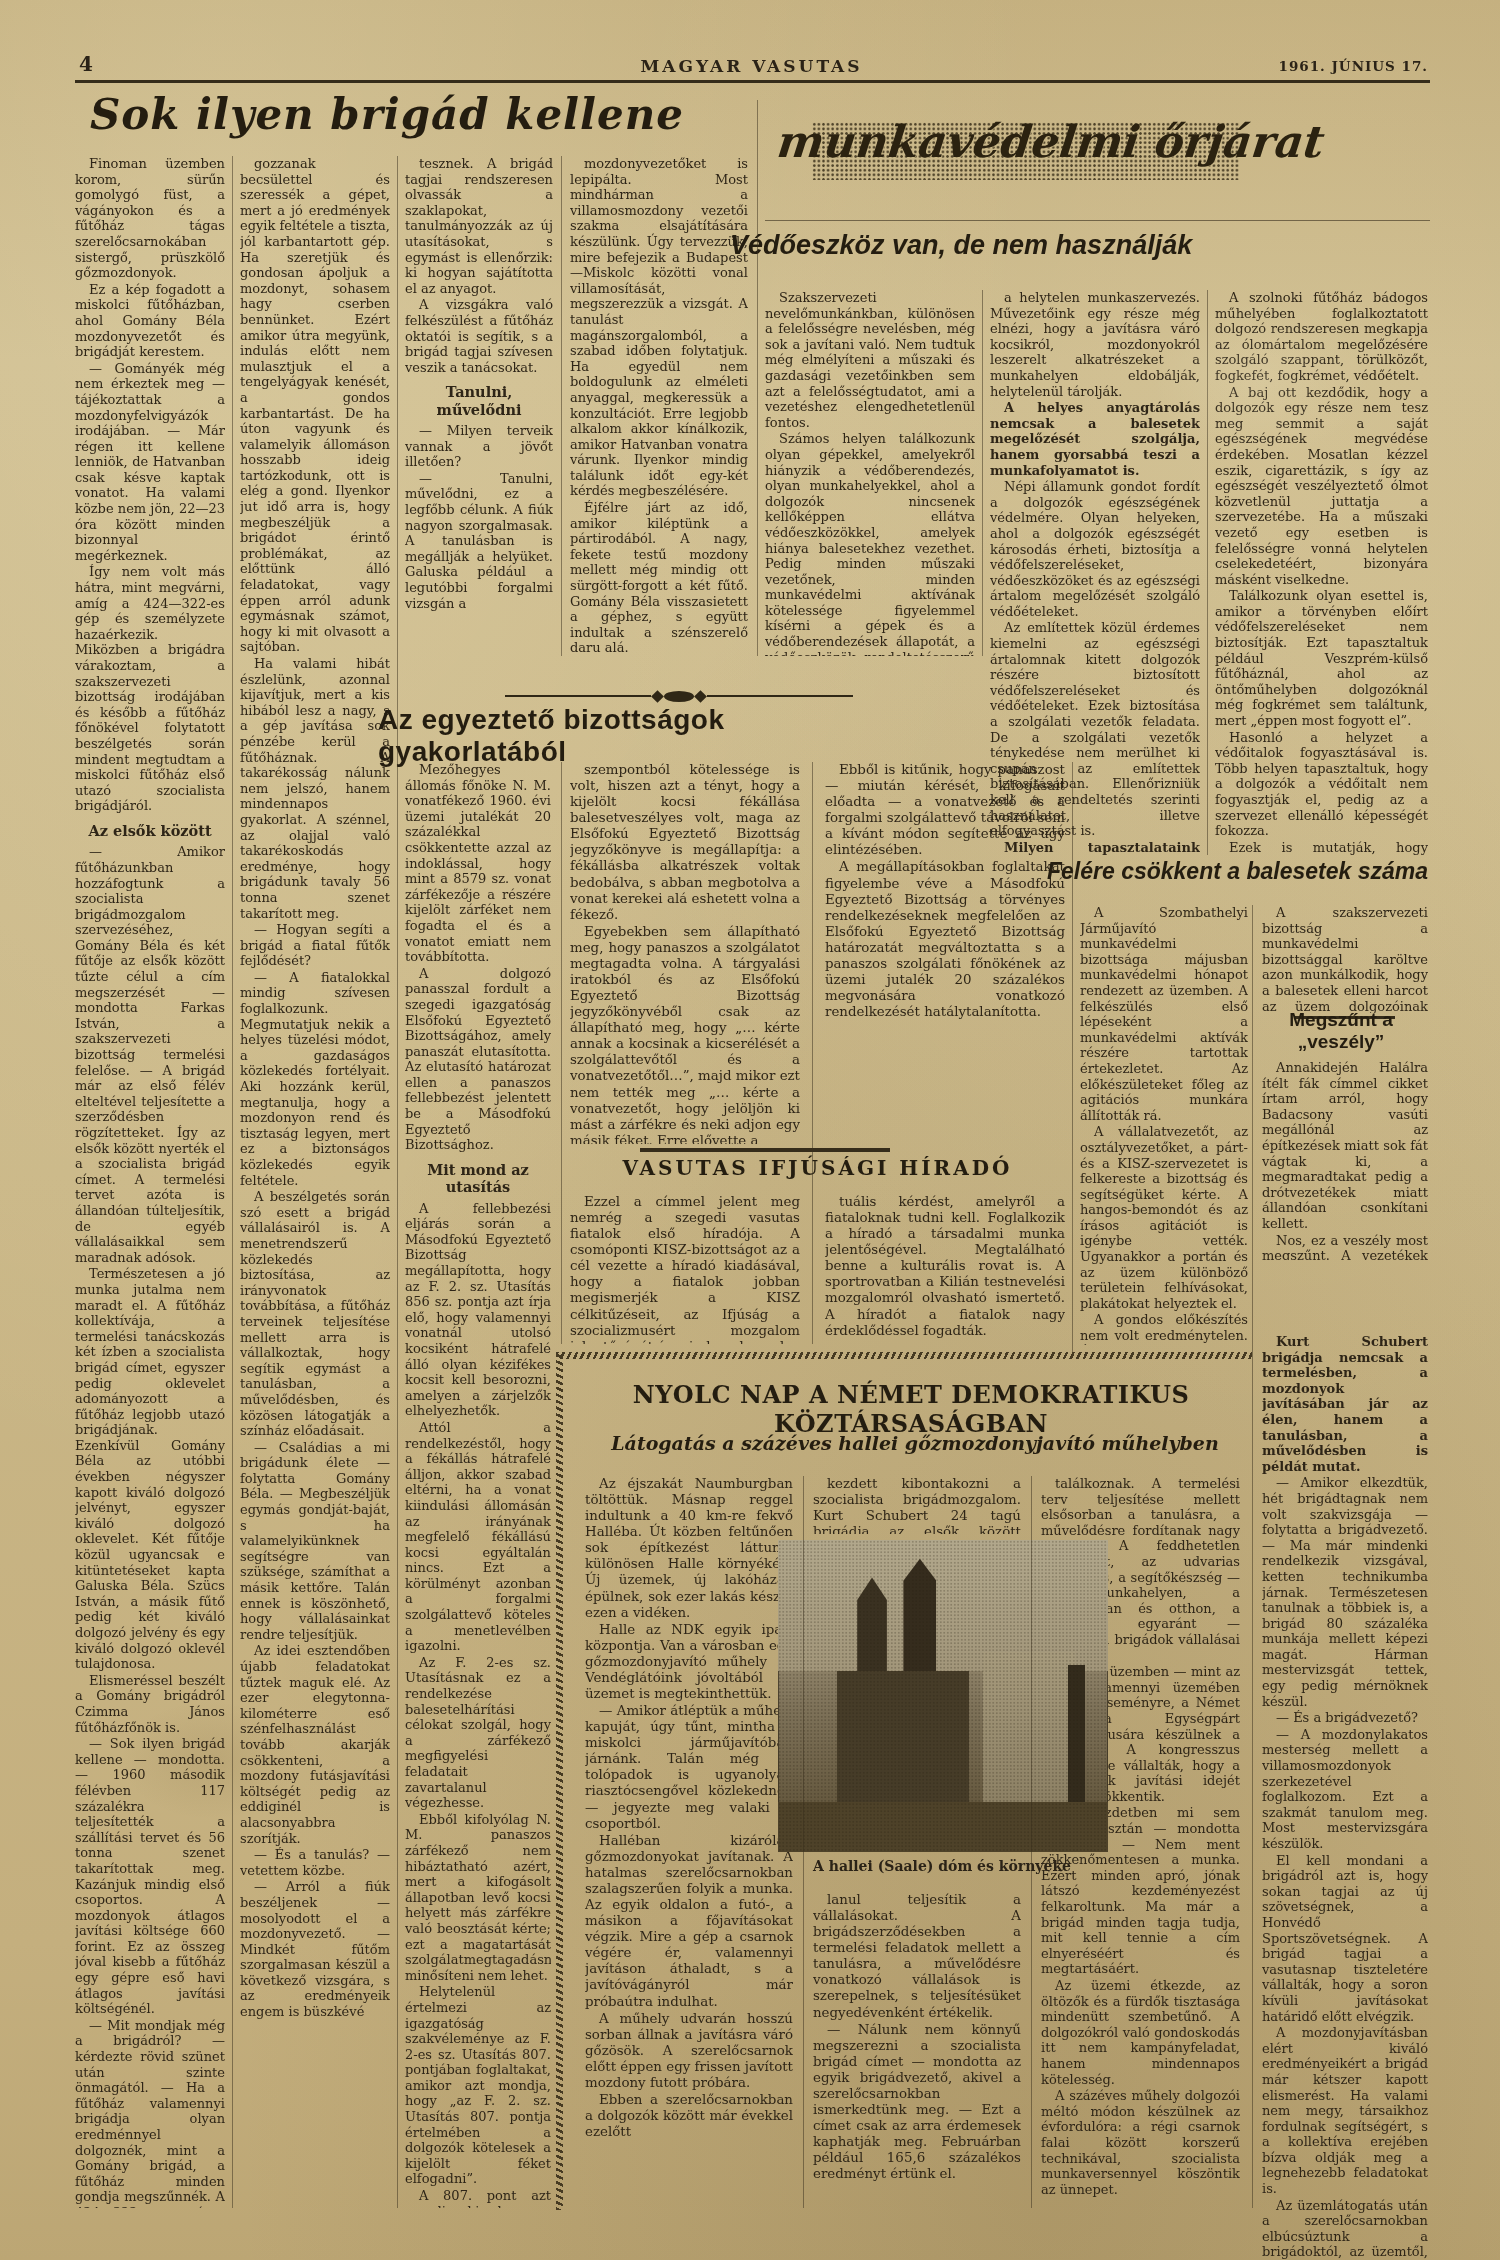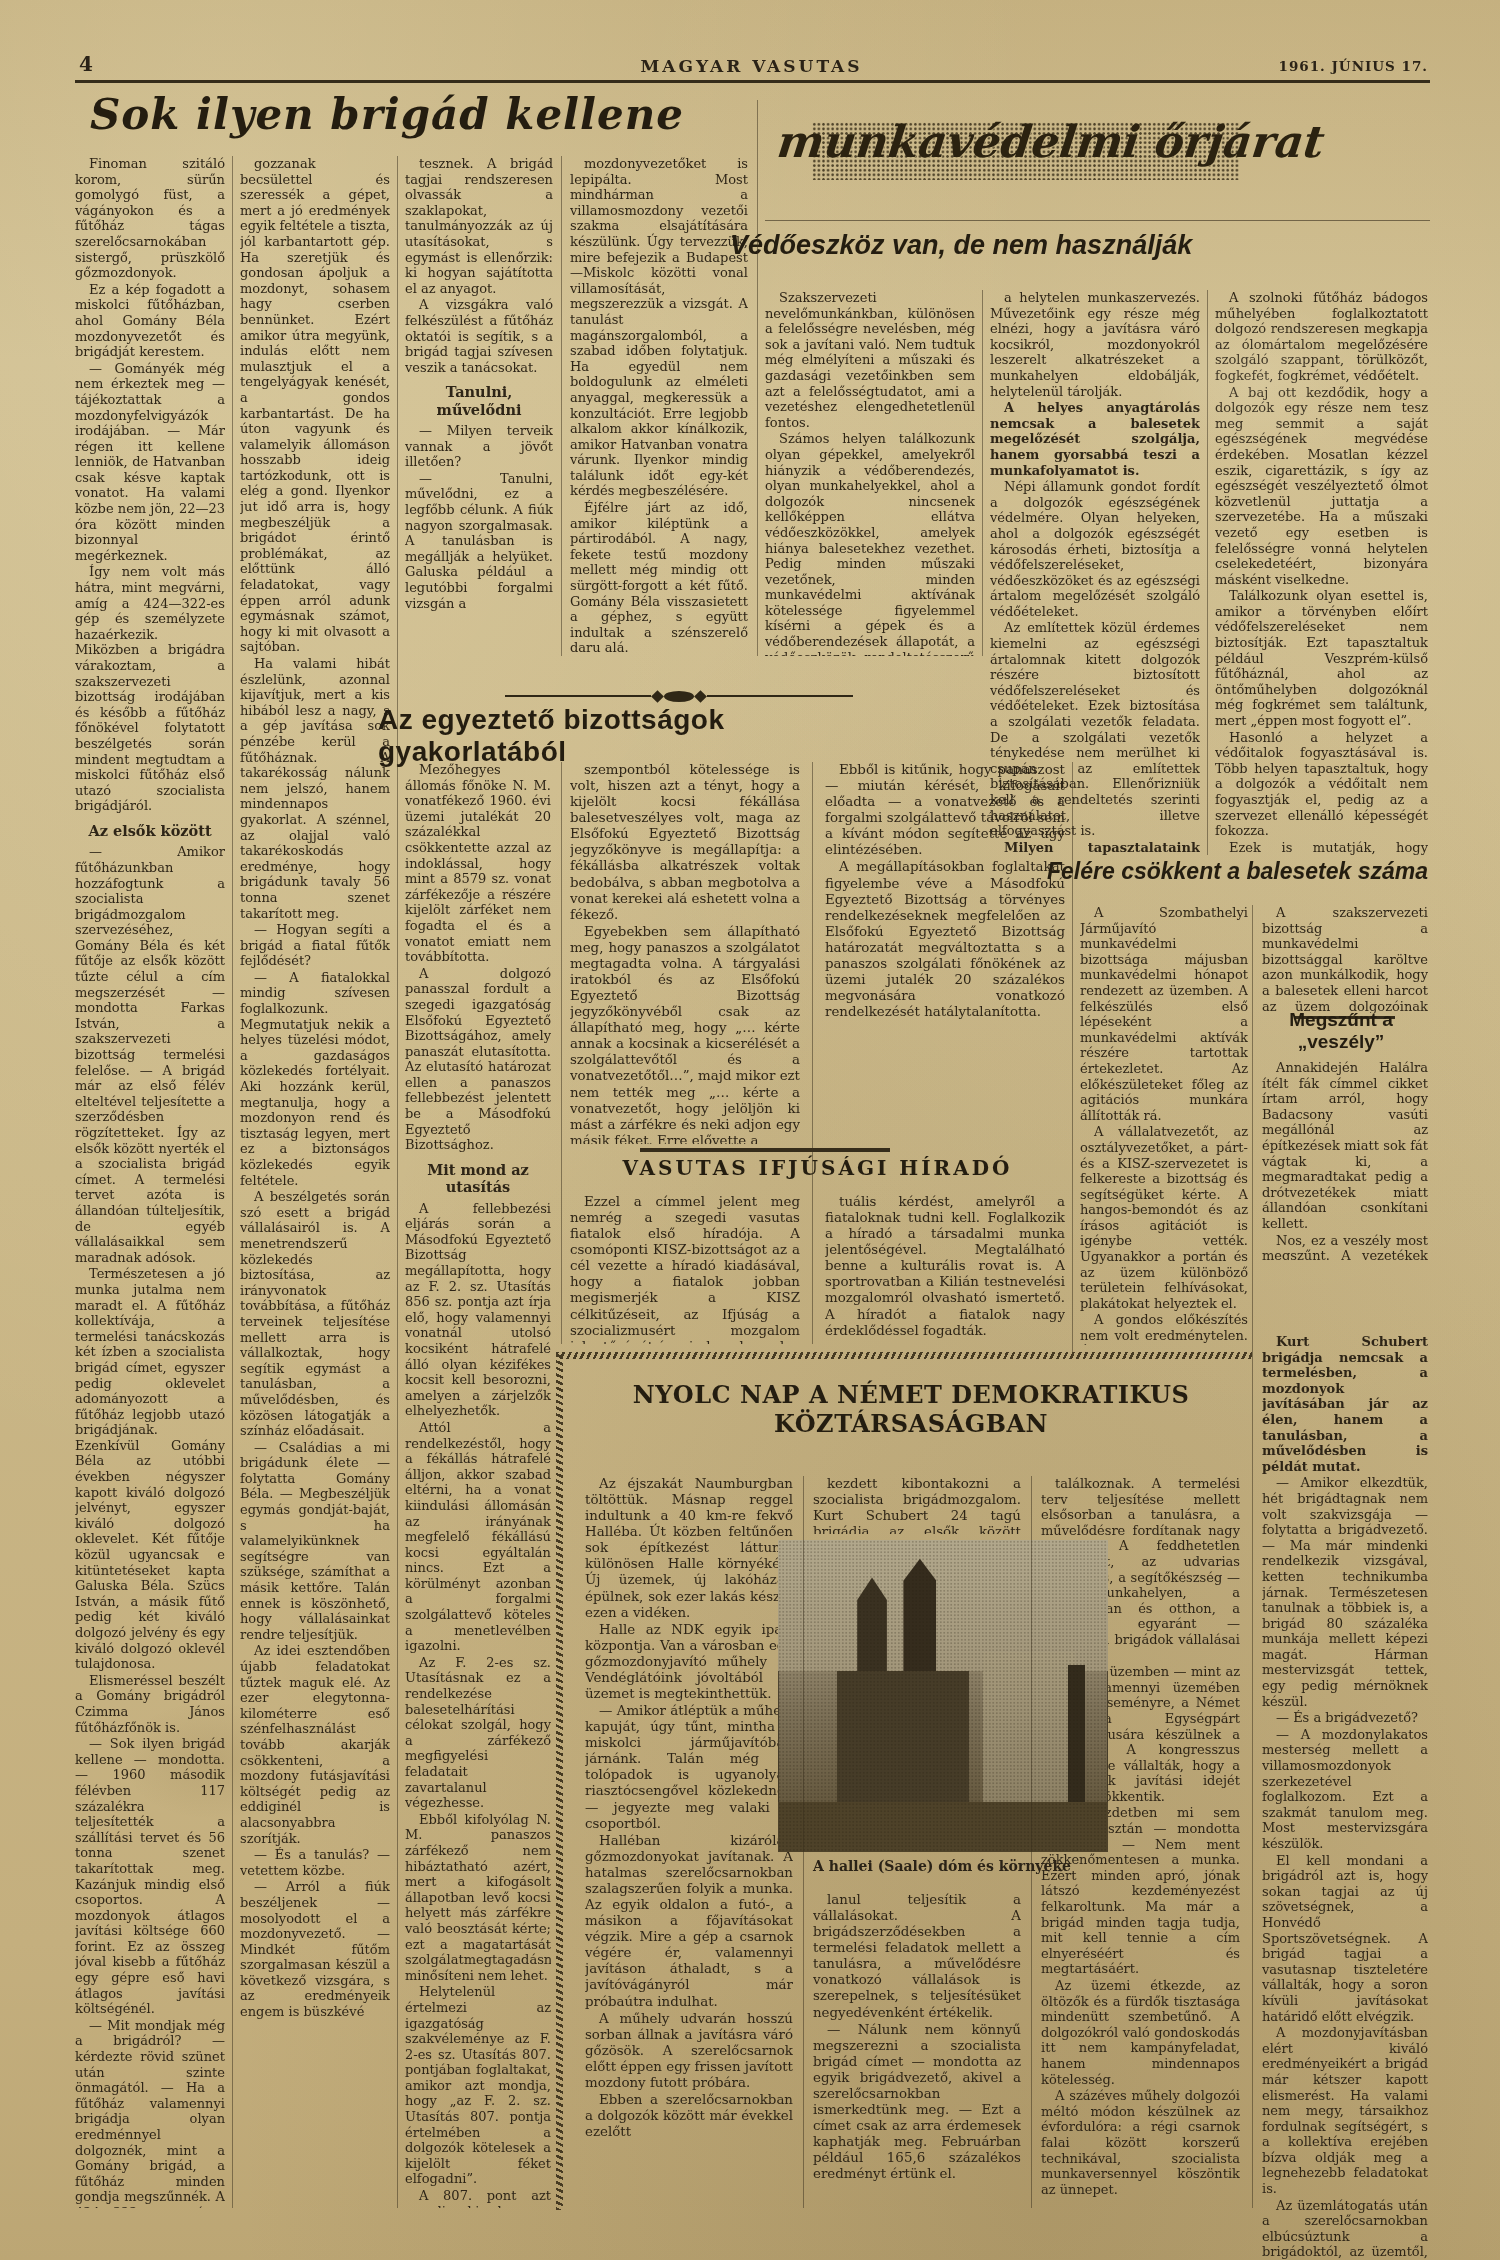--- a/index.html
+++ b/index.html
@@ -57,21 +57,21 @@
 
   <div id="header">
     <div id="pagenum">4</div>
     <div id="masthead">MAGYAR VASUTAS</div>
     <div id="pagedate">1961. JÚNIUS 17.</div>
   </div>
   <div class="hrule" style="left:75px;right:70px;top:80px;height:3px"></div>
 
   <div id="brigad-headline" class="headline-serif">Sok ilyen brigád kellene</div>
   <div class="col" style="left:75px;top:156px;width:150px;height:2052px">
-      <p>Finoman szitáló korom, sürűn gomolygó füst, a vágányokon és a fűtőház tágas szerelőcsarnokában sistergő, prüszkölő gőzmozdonyok.</p>
+      <p>Finoman üzemben korom, sürűn gomolygó füst, a vágányokon és a fűtőház tágas szerelőcsarnokában sistergő, prüszkölő gőzmozdonyok.</p>
       <p>Ez a kép fogadott a miskolci fűtőházban, ahol Gomány Béla mozdonyvezetőt és brigádját kerestem.</p>
       <p>— Gományék még nem érkeztek meg — tájékoztattak a mozdonyfelvigyázók irodájában. — Már régen itt kellene lenniök, de Hatvanban csak késve kaptak vonatot. Ha valami közbe nem jön, 22—23 óra között minden bizonnyal megérkeznek.</p>
       <p>Így nem volt más hátra, mint megvárni, amíg a 424—322-es gép és személyzete hazaérkezik. Miközben a brigádra várakoztam, a szakszervezeti bizottság irodájában és később a fűtőház főnökével folytatott beszélgetés során mindent megtudtam a miskolci fűtőház első utazó szocialista brigádjáról.</p>
       <h4>Az elsők között</h4>
       <p>— Amikor fűtőházunkban hozzáfogtunk a szocialista brigádmozgalom szervezéséhez, Gomány Béla és két fűtője az elsők között tűzte célul a cím megszerzését — mondotta Farkas István, a szakszervezeti bizottság termelési felelőse. — A brigád már az első félév elteltével teljesítette a szerződésben rögzítetteket. Így az elsők között nyerték el a szocialista brigád címet. A termelési tervet azóta is állandóan túlteljesítik, de egyéb vállalásaikkal sem maradnak adósok.</p>
       <p>Természetesen a jó munka jutalma nem maradt el. A fűtőház kollektívája, a termelési tanácskozás két ízben a szocialista brigád címet, egyszer pedig oklevelet adományozott a fűtőház legjobb utazó brigádjának. Ezenkívül Gomány Béla az utóbbi években négyszer kapott kiváló dolgozó jelvényt, egyszer kiváló dolgozó oklevelet. Két fűtője közül ugyancsak e kitüntetéseket kapta Galuska Béla. Szücs István, a másik fűtő pedig két kiváló dolgozó jelvény és egy kiváló dolgozó oklevél tulajdonosa.</p>
       <p>Elismeréssel beszélt a Gomány brigádról Czimma János fűtőházfőnök is.</p>
       <p>— Sok ilyen brigád kellene — mondotta. — 1960 második félévben 117 százalékra teljesítették a szállítási tervet és 56 tonna szenet takarítottak meg. Kazánjuk mindig első csoportos. A mozdonyok átlagos javítási költsége 660 forint. Ez az összeg jóval kisebb a fűtőház egy gépre eső havi átlagos javítási költségénél.</p>
       <p>— Mit mondjak még a brigádról? — kérdezte rövid szünet után szinte önmagától. — Ha a fűtőház valamennyi brigádja olyan eredménnyel dolgoznék, mint a Gomány brigád, a fűtőház minden gondja megszűnnék. A 424—322-es gépet távolról felismerném, olyan tiszta, olyan gondozott.</p>
     </div>
@@ -173,20 +173,21 @@
   <div class="hrule" style="left:1295px;top:1016px;width:100px;height:3px"></div>
   <div id="megszunt-headline" class="headline-sans">Megszűnt a „veszély”</div>
   <div class="col" style="left:1262px;top:1060px;width:166px;height:200px">
       <p>Annakidején Halálra ítélt fák címmel cikket írtam arról, hogy Badacsony vasúti megállónál az építkezések miatt sok fát vágtak ki, a megmaradtakat pedig a drótvezetékek miatt állandóan csonkítani kellett.</p>
       <p>Nos, ez a veszély most megszűnt. A vezetékek helyett földalatti kábelt fektettek le.</p>
     </div>
 
   <div class="zz" style="left:556px;top:1352px;width:696px;height:7px"></div>
   <div class="zz" style="left:556px;top:1352px;width:7px;height:858px;background:repeating-linear-gradient(25deg,#463a22 0 2.5px,transparent 2.5px 6px)"></div>
   <div id="ndk-headline" class="headline-serif">NYOLC NAP A NÉMET DEMOKRATIKUS KÖZTÁRSASÁGBAN</div>
+  <div id="ndk-subtitle">Látogatás a százéves hallei gőzmozdonyjavító műhelyben</div>
   <div class="col wide" style="left:585px;top:1476px;width:208px;height:732px">
       <p>Az éjszakát Naumburgban töltöttük. Másnap reggel indultunk a 40 km-re fekvő Halléba. Út közben feltűnően sok építkezést láttunk, különösen Halle környékén. Új üzemek, új lakóházak épülnek, sok ezer lakás készül ezen a vidéken.</p>
       <p>Halle az NDK egyik ipari központja. Van a városban egy gőzmozdonyjavító műhely is. Vendéglátóink jóvoltából az üzemet is megtekinthettük.</p>
       <p>— Amikor átléptük a műhely kapuját, úgy tűnt, mintha a miskolci járműjavítóban járnánk. Talán még a tolópadok is ugyanolyan riasztócsengővel közlekednek — jegyezte meg valaki a csoportból.</p>
       <p>Halléban kizárólag gőzmozdonyokat javítanak. A hatalmas szerelőcsarnokban szalagszerűen folyik a munka. Az egyik oldalon a futó-, a másikon a főjavításokat végzik. Mire a gép a csarnok végére ér, valamennyi javításon áthaladt, s a javítóvágányról már próbaútra indulhat.</p>
       <p>A műhely udvarán hosszú sorban állnak a javításra váró gőzösök. A szerelőcsarnok előtt éppen egy frissen javított mozdony futott próbára.</p>
       <p>Ebben a szerelőcsarnokban a dolgozók között már évekkel ezelőtt</p>
     </div>
   <div class="col wide" style="left:813px;top:1476px;width:208px;height:58px">
       <p>kezdett kibontakozni a szocialista brigádmozgalom. Kurt Schubert 24 tagú brigádja az elsők között határozta el, hogy megszerzi a szocialista brigád címet.</p>

